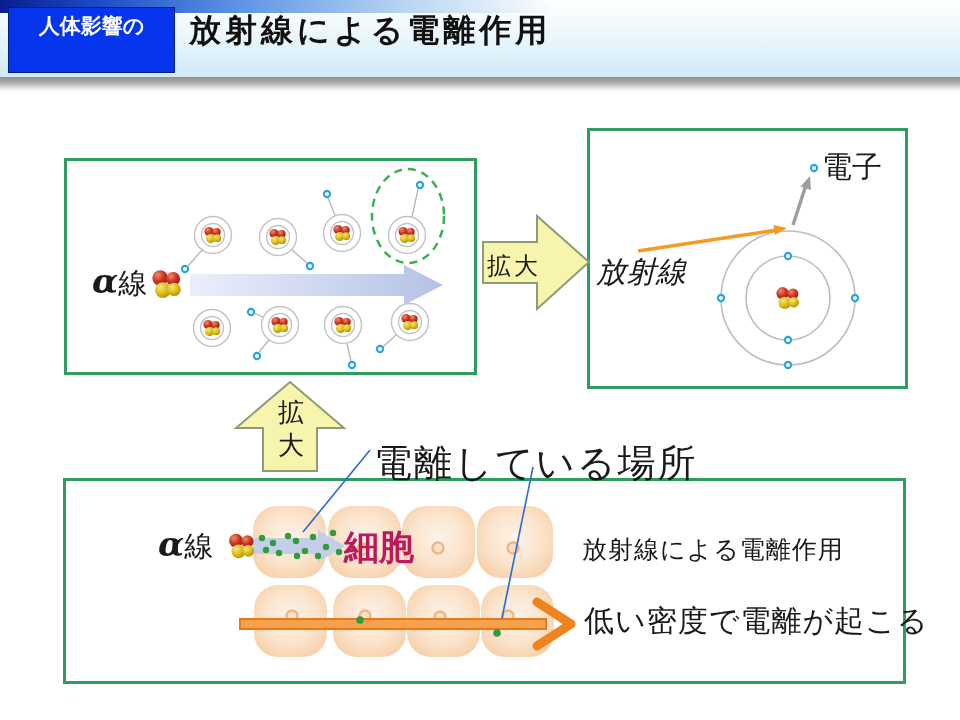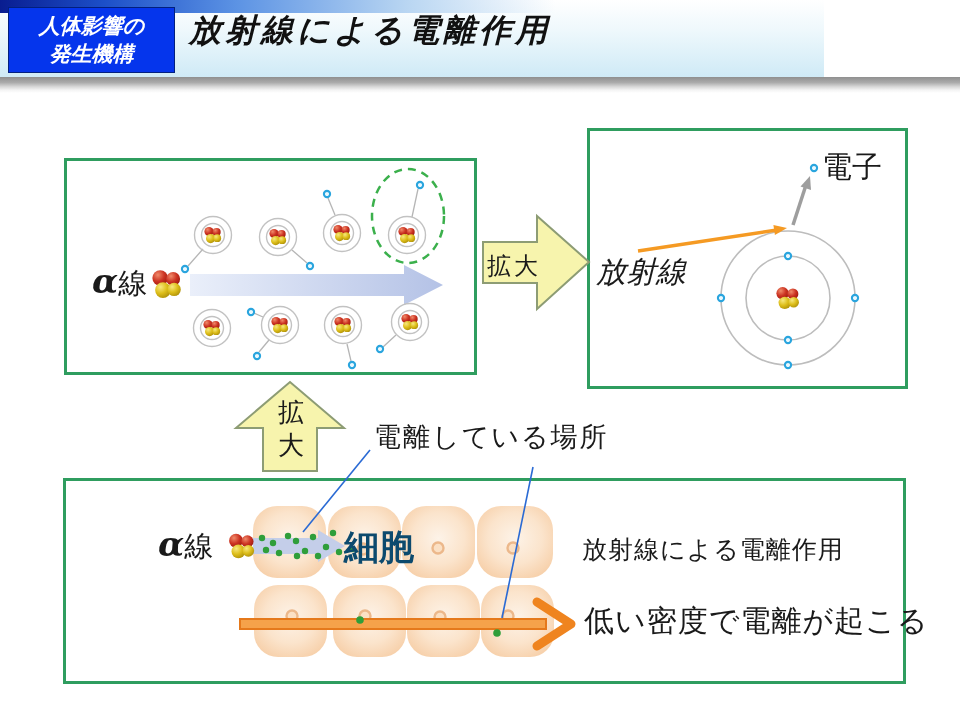--- a/index.html
+++ b/index.html
@@ -1,20 +1,20 @@
 <!DOCTYPE html>
 <html><head>
 <meta charset="utf-8">
 <style>
   html,body{margin:0;padding:0;background:#fff;}
   .slide{position:relative;width:960px;height:720px;background:#ffffff;overflow:hidden;
          font-family:"Liberation Sans","DejaVu Sans",sans-serif;color:#1a1a1a;}
   
-  .header{position:absolute;left:0;top:0;width:824px;height:77px;
-          background:linear-gradient(180deg,#ffffff 0%,#eef8fc 40%,#cfeaf6 100%);font-style:italic;}
+  .header{position:absolute;left:0;top:0;width:960px;height:77px;
+          background:linear-gradient(180deg,#ffffff 0%,#eef8fc 40%,#cfeaf6 100%);}
   .header-strip{position:absolute;left:0;top:0;width:740px;height:13px;
           background:linear-gradient(90deg,#091d90 0%,#1c4fc8 14%,#5c93e4 32%,#b9d6f2 55%,rgba(255,255,255,0) 75%);}
   .badge{position:absolute;left:8px;top:7px;width:167px;height:66px;box-sizing:border-box;
          background:#0535ec;border:1px solid #02207e;color:#ffffff;font-weight:bold;
          font-size:21px;line-height:28px;text-align:center;padding-top:4px;}
   .title{position:absolute;left:189px;top:9px;margin:0;font-size:32px;font-weight:bold;
          color:#111;letter-spacing:4px;white-space:nowrap;}
   .header-shadow{position:absolute;left:0;top:77px;width:960px;height:16px;
          background:linear-gradient(180deg,#8f8f8f 0%,#ababab 35%,#d6d6d6 60%,#f4f4f4 82%,#ffffff 100%);}
   
@@ -26,39 +26,38 @@
   svg.gfx{position:absolute;left:0;top:0;z-index:2;}
   
   .lbl{position:absolute;z-index:3;white-space:nowrap;color:#1a1a1a;}
   .sym{font-family:"DejaVu Serif","Liberation Serif",serif;font-style:italic;font-weight:bold;}
   #lblAlphaTop{left:92px;top:261px;font-size:29px;}
   #lblAlphaTop .sym{font-size:34px;}
   #lblDenshi{left:822px;top:147px;font-size:30px;}
   #lblHousha{left:596px;top:252px;font-size:30px;font-style:italic;}
   #lblKakudaiR{left:487px;top:250px;font-size:24px;letter-spacing:3px;}
   #lblKakudaiU{left:272px;top:396px;width:38px;font-size:26px;line-height:33px;text-align:center;}
-  #lblDenri{left:374px;top:419px;font-size:27px;letter-spacing:2px;}
+  #lblDenri{left:374px;top:438px;font-size:38px;letter-spacing:2px;}
   #lblAlphaBot{left:158px;top:524px;font-size:29px;}
   #lblAlphaBot .sym{font-size:34px;}
-  #lblSaibou{left:344px;top:524px;font-size:35px;font-weight:bold;color:#0c4a6e;}
+  #lblSaibou{left:344px;top:524px;font-size:35px;font-weight:bold;color:#be185d;}
   #lblGamma{left:64px;top:595px;font-size:29px;}
   #lblGamma .sym{font-size:34px;}
   #lblHigh{left:582px;top:533px;font-size:25px;letter-spacing:1px;}
   #lblLow{left:584px;top:601px;font-size:30px;letter-spacing:1px;}
 </style>
 </head>
 <body>
 
 <div class="slide">
 
   <div class="header">
     <div class="header-strip"></div>
     <div class="badge">
       <div>人体影響の</div>
-      <div>発生機構</div>
     </div>
     <h1 class="title">放射線による電離作用</h1>
   </div>
   <div class="header-shadow"></div>
 
   <div class="gbox box-track"></div>
   <div class="gbox box-atom"></div>
   <div class="gbox box-cells"></div>
 
   <svg class="gfx" width="960" height="720" viewBox="0 0 960 720">

